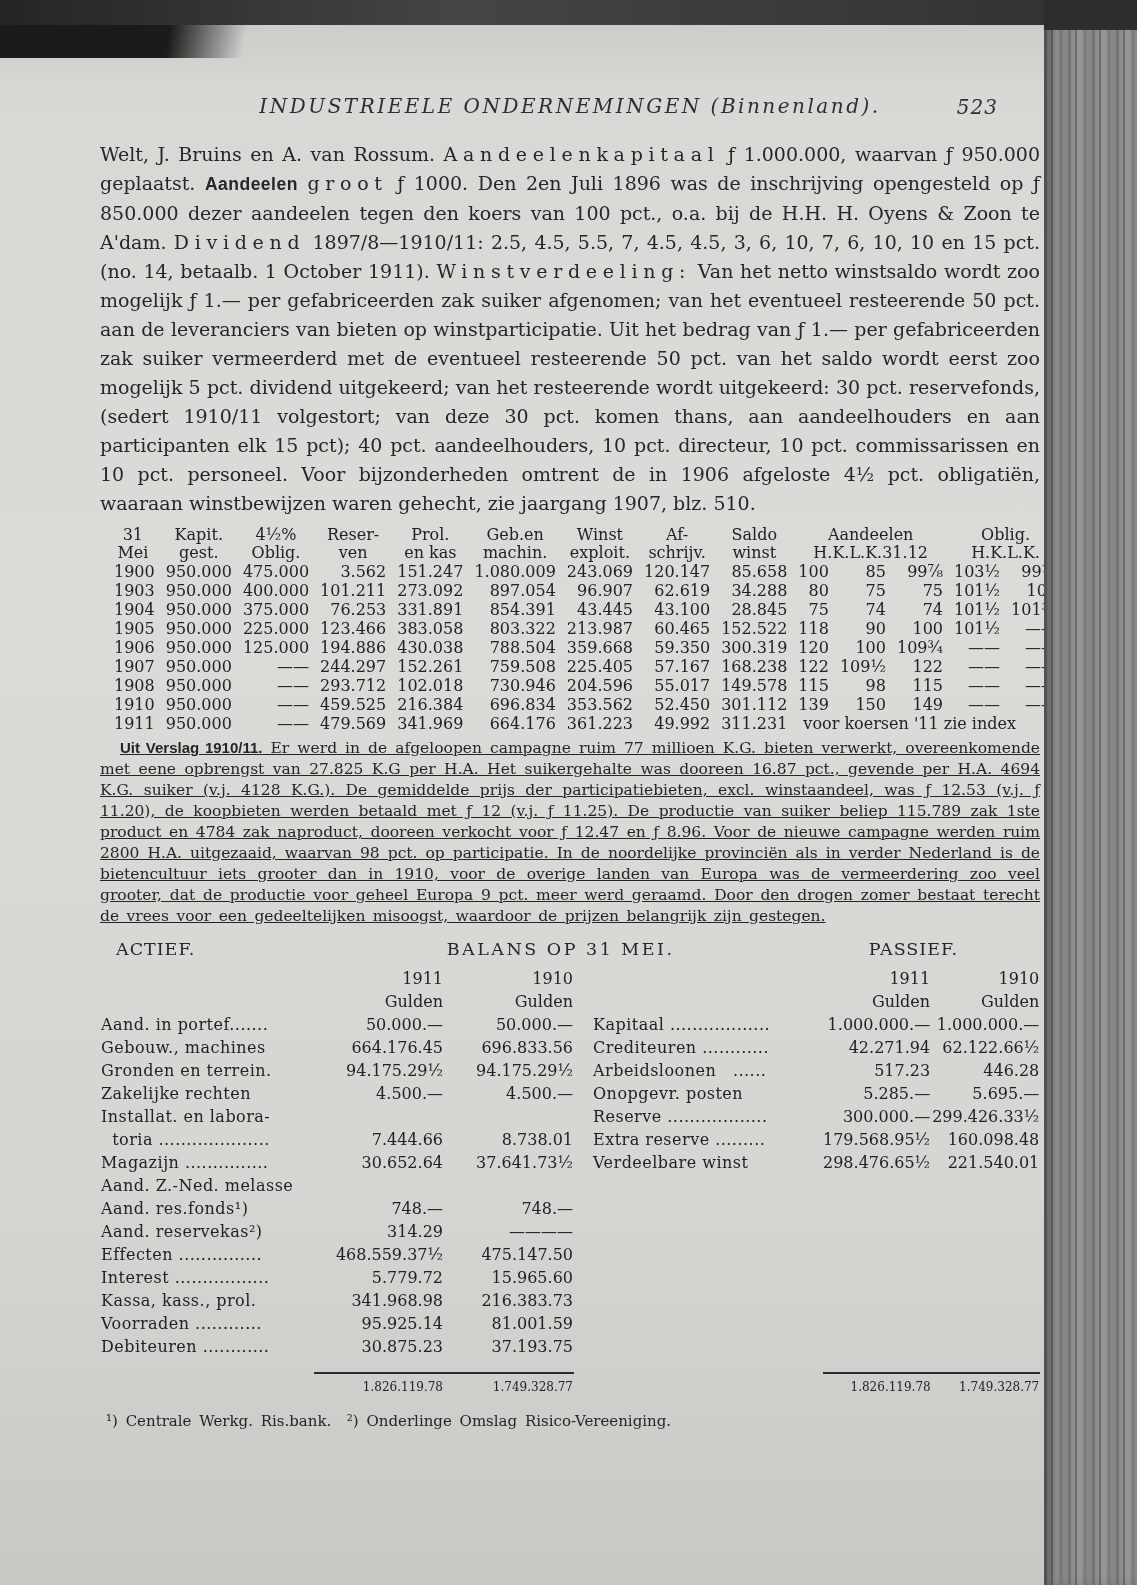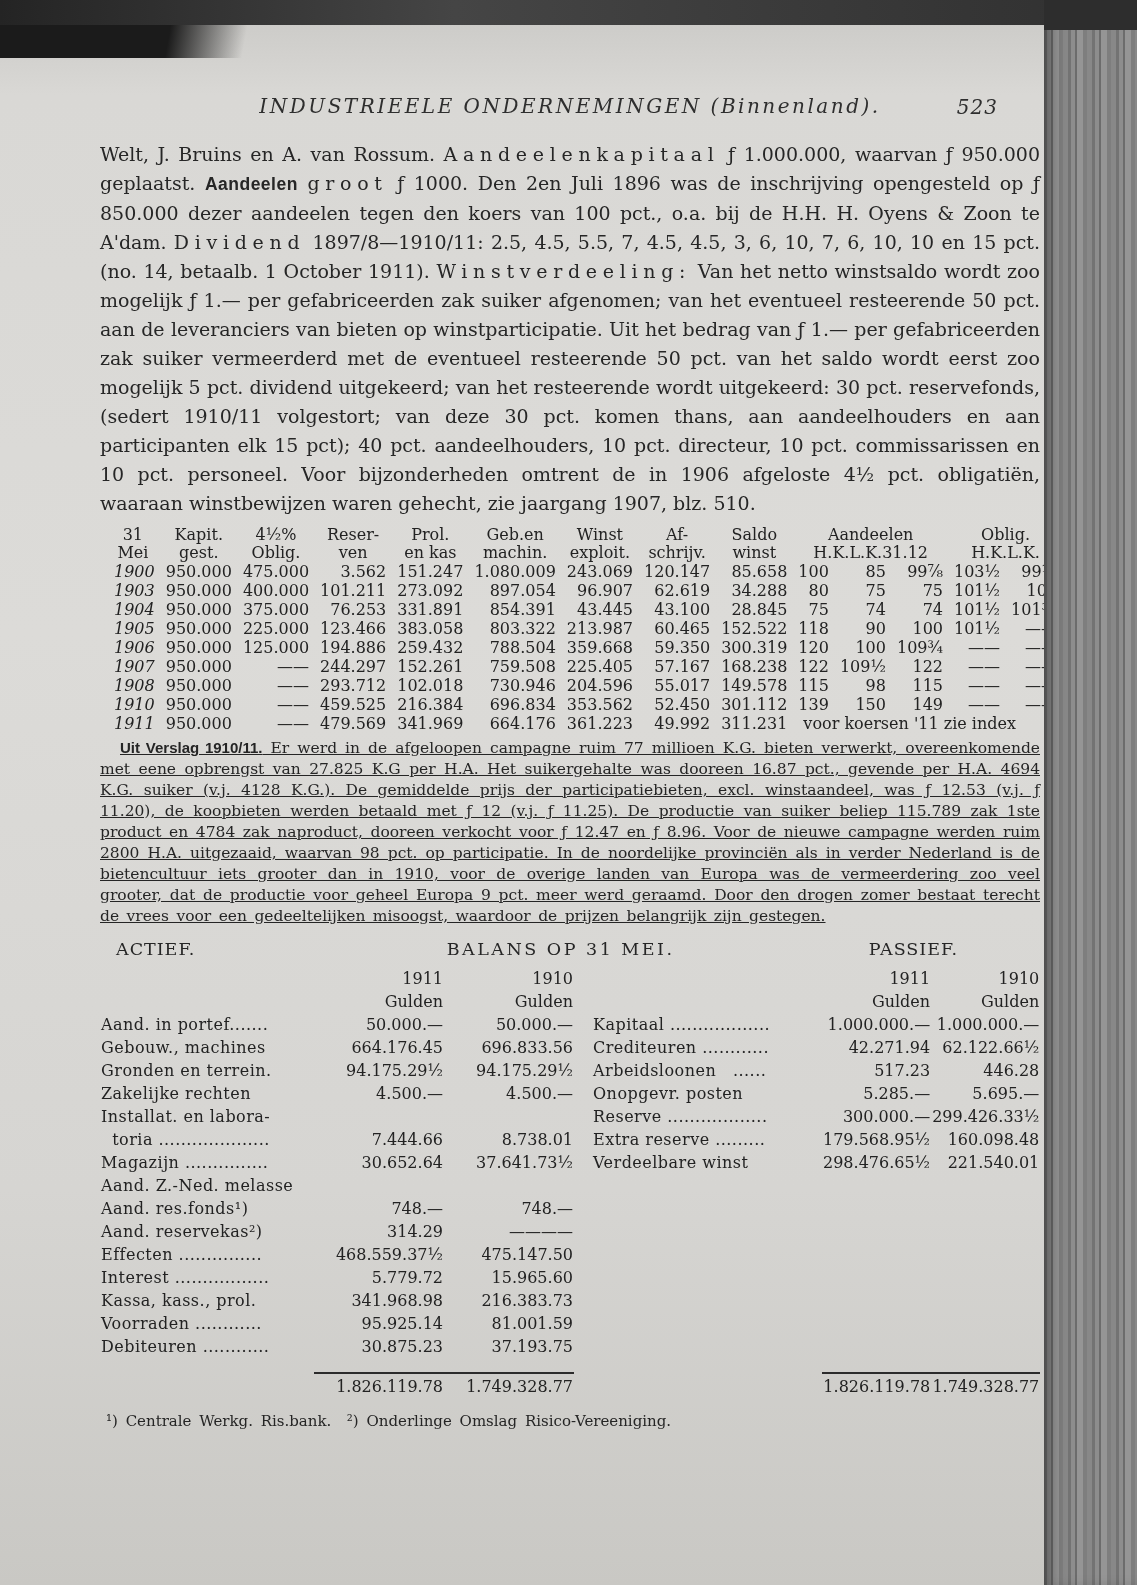--- a/index.html
+++ b/index.html
@@ -24,21 +24,21 @@
   .running-head .page-num{position:absolute;right:42px;top:1px;letter-spacing:1px;}
 
   .para{font-size:19px;line-height:29px;text-align:justify;margin:0 0 8px 0;}
   .spaced{letter-spacing:.3em;}
   .bold-sans{font-family:"Liberation Sans",sans-serif;font-weight:700;font-size:17.5px;letter-spacing:.5px;}
 
   table.history{border-collapse:collapse;margin:0 0 0 0;font-size:16px;color:#222;}
   table.history th,table.history td{padding:0 0 0 11px;white-space:nowrap;line-height:19px;font-weight:normal;}
   table.history th{text-align:center;line-height:18px;}
   table.history td{text-align:right;}
-  table.history td.year{text-align:left;padding-left:14px;font-style:italic;}
+  table.history td.year{text-align:left;padding-left:14px;}
   table.history td.note-cell{text-align:left;padding-left:16px;}
 
   .verslag{font-size:15.5px;line-height:21px;text-align:justify;text-indent:20px;
     margin:4px 0 4px 0;word-spacing:2.5px;color:#252525;text-decoration:underline;}
   .verslag-lead{font-family:"Liberation Sans",sans-serif;font-weight:700;font-size:15px;word-spacing:1px;}
 
   .balans{margin-top:12px;}
   .balans-head{position:relative;height:28px;font-size:17.5px;letter-spacing:1px;}
   .balans-head .actief-label{position:absolute;left:16px;}
   .balans-head .balans-title{position:absolute;left:49%;transform:translateX(-50%);letter-spacing:2.5px;}
@@ -52,21 +52,21 @@
 
   table.btable{border-collapse:collapse;font-size:16px;color:#222;}
   table.btable th{font-weight:normal;text-align:center;line-height:21px;}
   table.btable td{line-height:21px;white-space:nowrap;}
   .bside-left td.label,.bside-left th.lblh{min-width:212px;text-align:left;}
   .bside-left td.val,.bside-left th.valh{min-width:128px;text-align:right;}
   .bside-right td.label,.bside-right th.lblh{min-width:228px;text-align:left;}
   .bside-right td.val,.bside-right th.valh{min-width:106px;text-align:right;}
   td.label{letter-spacing:.03em;}
 
-  table.btotal{border-collapse:collapse;font-size:16px;margin-top:14px;color:#222;}
+  table.btotal{border-collapse:collapse;font-size:12px;margin-top:14px;color:#222;}
   table.btotal td{line-height:24px;white-space:nowrap;}
   table.btotal td.val{border-top:2px solid #2b2b2b;text-align:right;}
   .bside .spacer{flex:1;}
 
   .footnote{font-size:15px;margin-top:12px;padding-left:6px;word-spacing:3px;color:#252525;}
 </style>
 </head>
 <body>
 
 <div class="scan-top"></div>
@@ -180,21 +180,21 @@
           <td>100</td>
           <td>101½</td>
           <td>——</td>
         </tr>
 
         <tr>
           <td class="year">1906</td>
           <td>950.000</td>
           <td>125.000</td>
           <td>194.886</td>
-          <td>259.432</td>
+          <td>430.038</td>
           <td>788.504</td>
           <td>359.668</td>
           <td>59.350</td>
           <td>300.319</td>
           <td>120</td>
           <td>100</td>
           <td>109¾</td>
           <td>——</td>
           <td>——</td>
         </tr>

